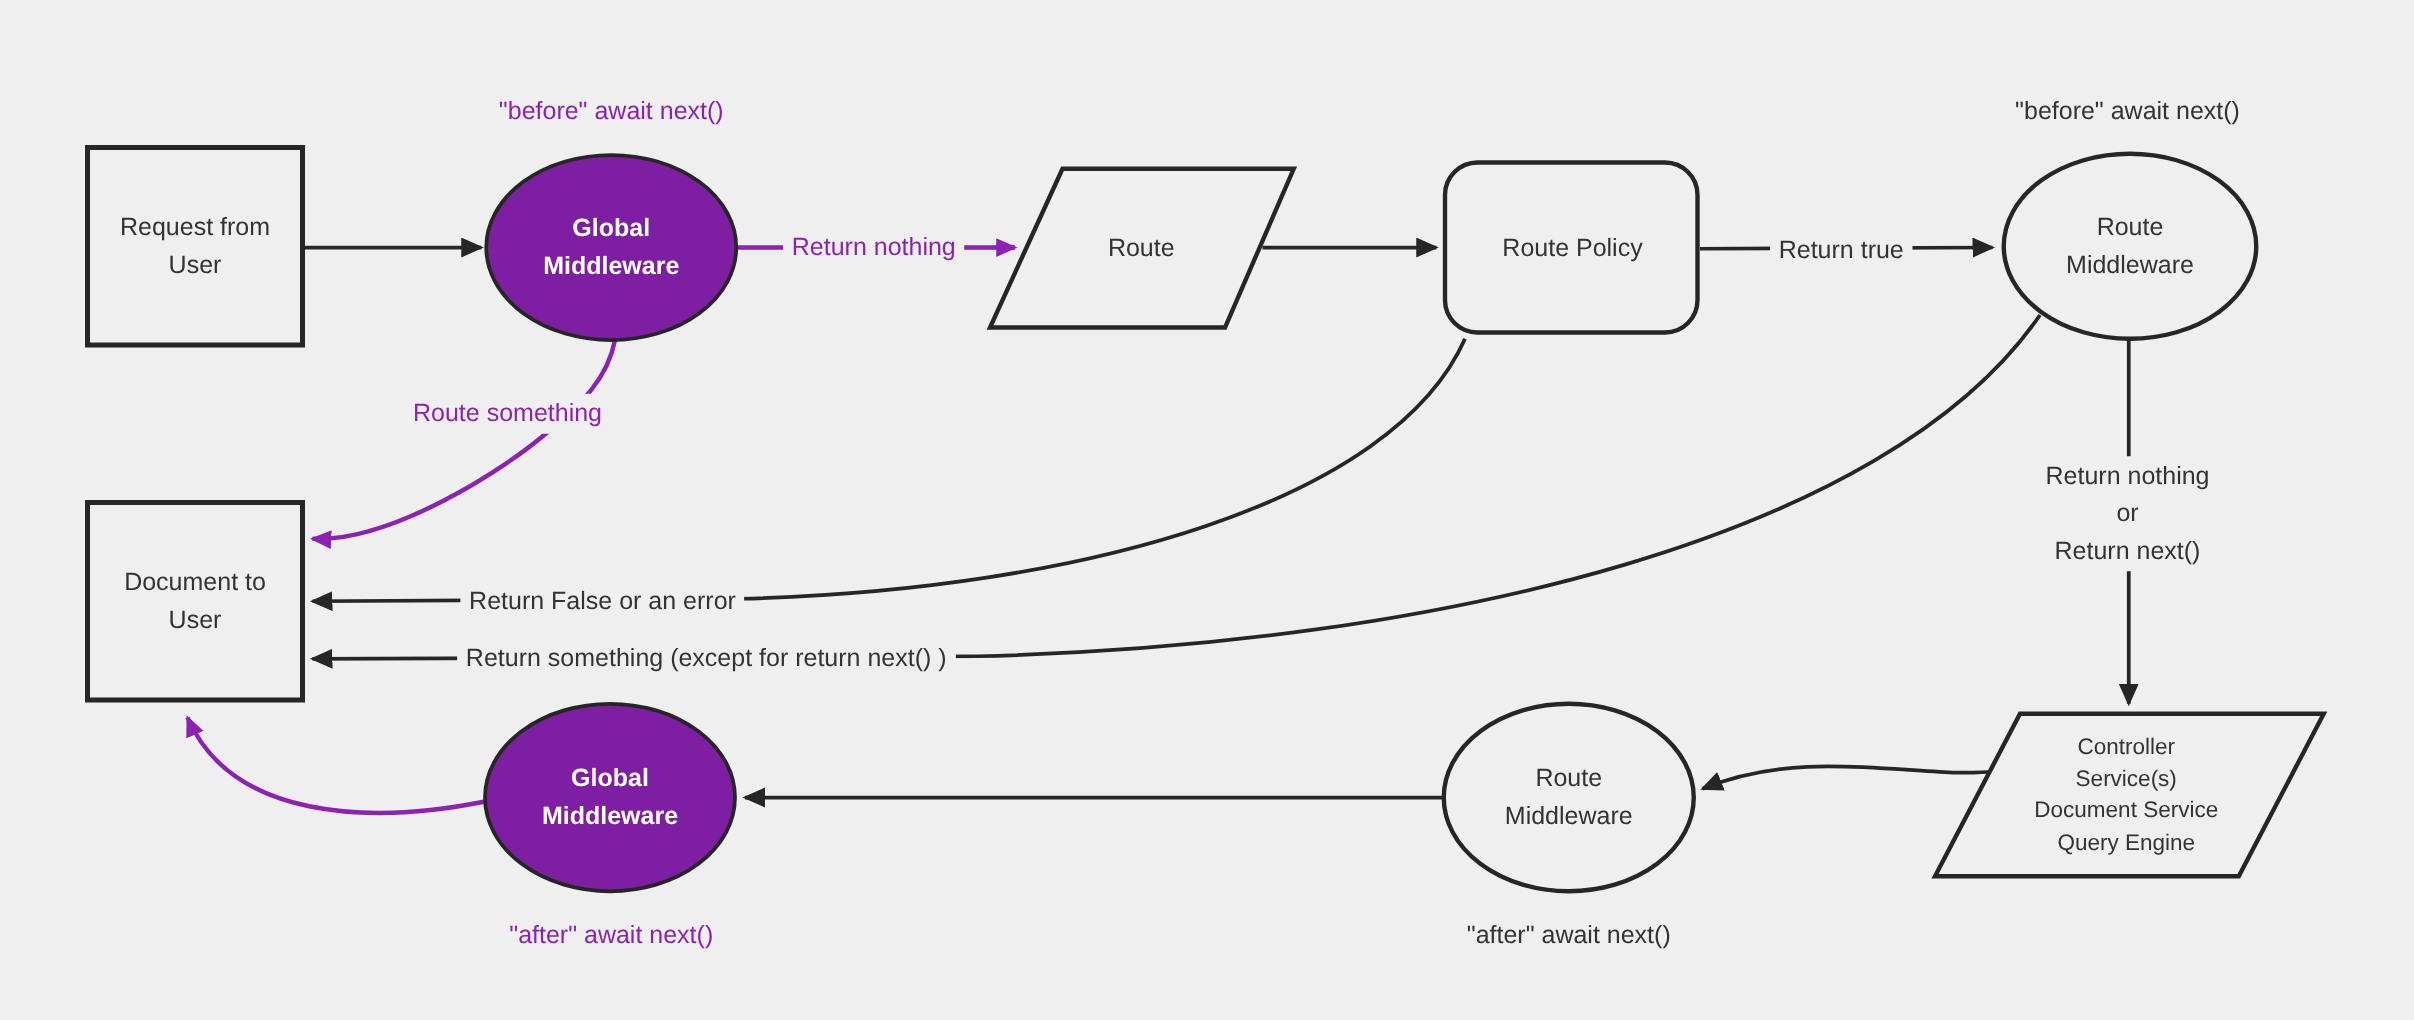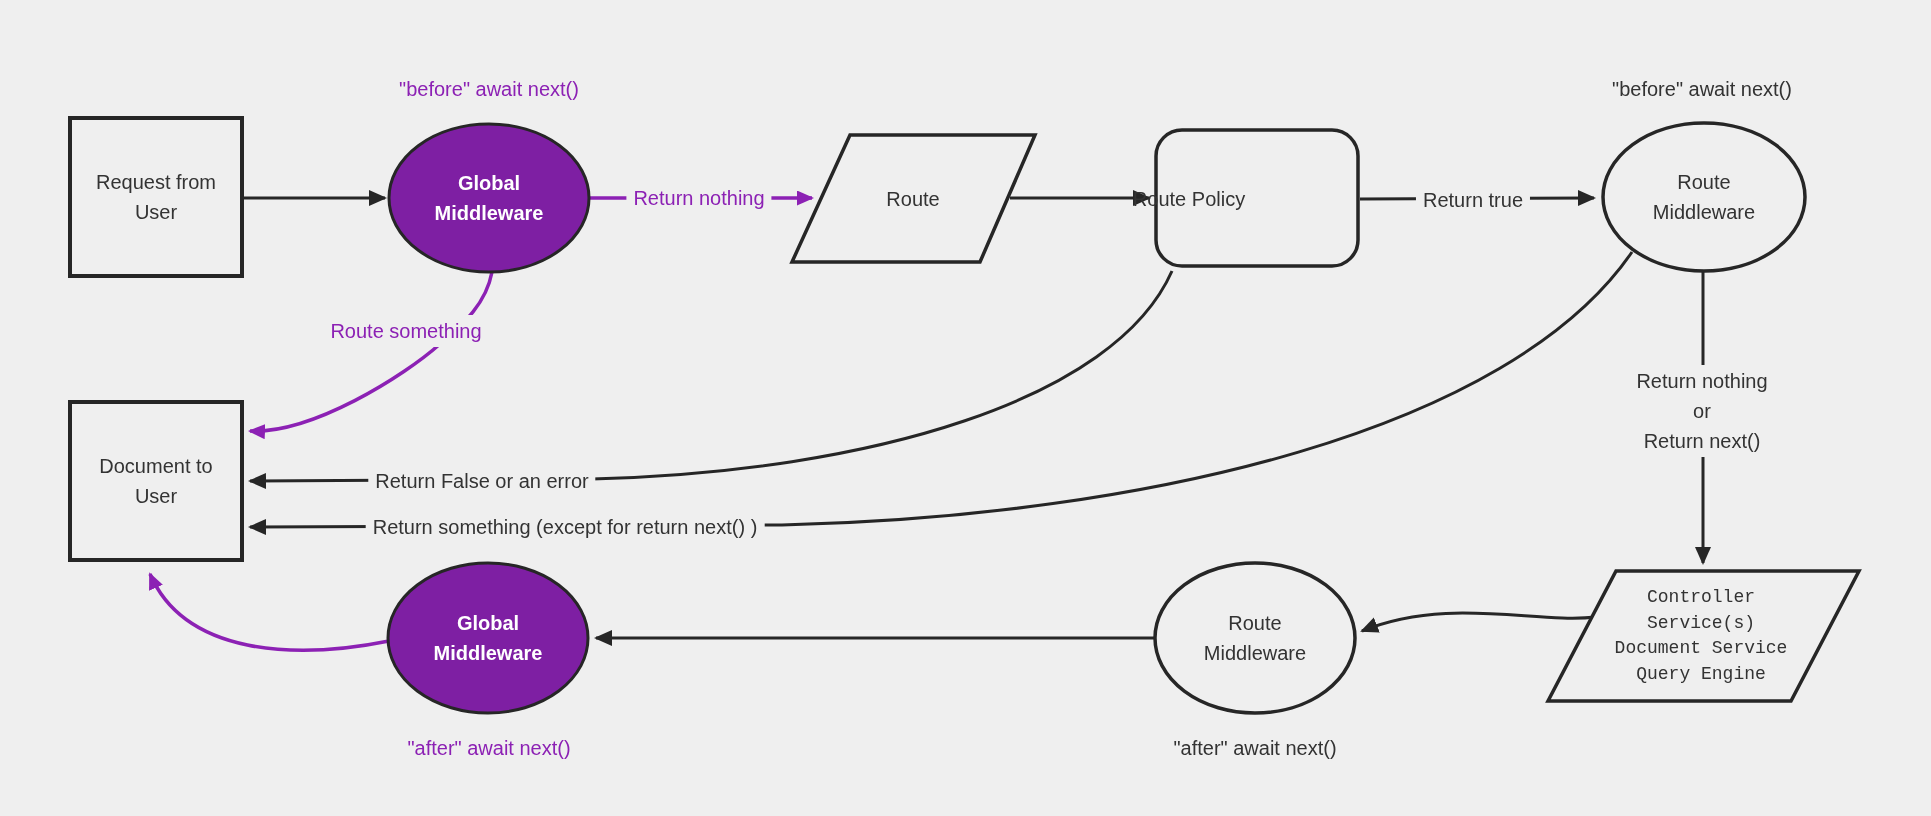--- a/index.html
+++ b/index.html
@@ -21,21 +21,21 @@
   .mk-purple{fill:var(--purple,#8c21b4);}
   .lbl{
     position:absolute;
     transform:translate(-50%,-50%);
     text-align:center;
     white-space:pre-line;
     font-size:20px;
     line-height:1.5;
     color:var(--text,#333333);
   }
-  .lbl.small{font-size:18px;line-height:1.42;font-family:Liberation Mono, monospace;}
+  .lbl.small{font-size:18px;line-height:1.42;}
   .lbl.purple{color:var(--purple,#8c21b4);}
   .lbl.mask{background:var(--bg,#efefef);padding:1px 7px;}
   .lbl.light{color:var(--node-text-light,#ffffff);font-weight:700;text-align:center;}
 </style>
 </head>
 <body>
 
 <div class="stage">
 
   <svg width="1931" height="816" viewBox="0 0 1931 816">
@@ -69,21 +69,21 @@
     <ellipse class="shape" cx="1255" cy="638" rx="100" ry="75"></ellipse>
     <ellipse class="shape purplefill" cx="488" cy="638" rx="100" ry="75"></ellipse>
     <rect class="shape thick" x="70" y="402" width="172" height="158"></rect>
   </svg>
 
   <div class="lbl" style="left:156px;top:197px;">Request from
 User</div>
   <div class="lbl light" style="left:489px;top:198px;">Global
 Middleware</div>
   <div class="lbl" style="left:913px;top:199px;">Route</div>
-  <div class="lbl" style="left:1189px;top:199px;text-align:center;">Route Policy</div>
+  <div class="lbl" style="left:1258px;top:199px;text-align:center;">Route Policy</div>
   <div class="lbl" style="left:1704px;top:197px;">Route
 Middleware</div>
   <div class="lbl small" style="left:1701px;top:636px;">Controller
 Service(s)
 Document Service
 Query Engine</div>
   <div class="lbl" style="left:1255px;top:638px;">Route
 Middleware</div>
   <div class="lbl light" style="left:488px;top:638px;">Global
 Middleware</div>

